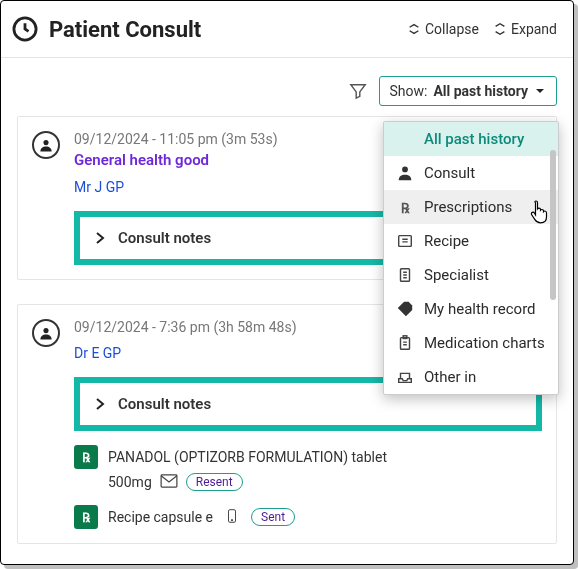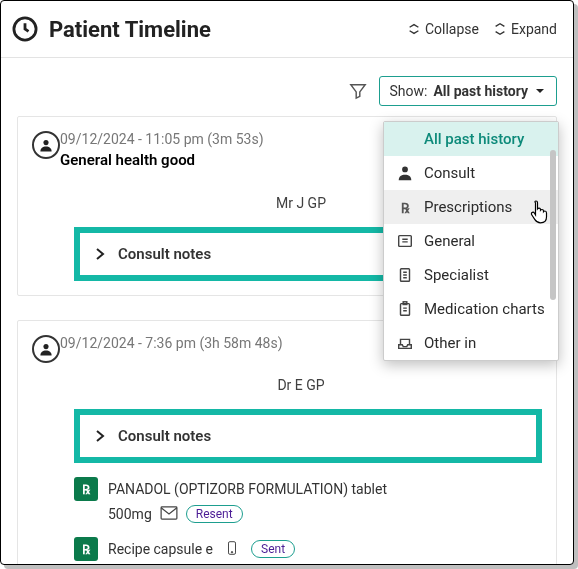--- a/index.html
+++ b/index.html
@@ -54,31 +54,31 @@
     display: inline-flex; align-items: center; gap: 6px;
     cursor: pointer; color: #333;
   }
   .show-pill b { font-weight: 700; }
   .entries { padding: 0 16px; }
   .entry {
     border: 1px solid #e5e5e5; border-radius: 2px;
     padding: 14px 14px 14px 14px; margin-bottom: 24px;
     background: #fff;
   }
-  .entry-head { display: flex; gap: 0; }
+  .entry-head { display: flex; gap: 14px; }
   .avatar {
     width: 28px; height: 28px; border: 2px solid #333; border-radius: 50%;
     display: inline-flex; align-items: center; justify-content: center;
     flex: 0 0 28px;
   }
   .avatar svg { width: 16px; height: 16px; }
   .entry-meta { flex: 1; min-width: 0; }
   .when { font-size: 14px; color: #777; }
-  .subject { font-size: 15px; font-weight: 600; margin-top: 4px; color: #000000; }
-  .who { font-size: 14px; color: #404040; margin-top: 26px; text-align: center; }
+  .subject { font-size: 15px; font-weight: 600; margin-top: 4px; color: #6d28d9; }
+  .who { font-size: 14px; color: #1d4ed8; margin-top: 10px; }
   .notes-bar {
     margin: 16px 0 0 42px; border: 6px solid #14b8a6;
     padding: 12px 14px; display: flex; align-items: center; gap: 12px;
     cursor: pointer; font-size: 15px; font-weight: 600;
   }
   .rx-line {
     display: flex; align-items: center; gap: 10px;
     margin: 14px 0 0 42px; font-size: 14px;
   }
   .rx-badge {
@@ -114,21 +114,21 @@
 <body>
 
 <div class="frame">
   <div class="header">
     <span class="clock-icon">
       <svg viewBox="0 0 24 24" fill="none" stroke="#222" stroke-width="2.4">
           <circle cx="12" cy="12" r="9.5"></circle>
           <path d="M12 7v5l3 2"></path>
         </svg>
     </span>
-    <h1>Patient Timeline</h1>
+    <h1>Patient Consult</h1>
     <span class="ctrl">
       <svg viewBox="0 0 16 16" stroke="#333" stroke-width="1.6" fill="none">
           <path d="M3 6l5 -3 5 3"></path>
           <path d="M3 10l5 3 5 -3"></path>
         </svg>
       <span>Collapse</span>
     </span>
     <span class="ctrl">
       <svg viewBox="0 0 16 16" stroke="#333" stroke-width="1.6" fill="none">
           <path d="M3 5l5 -3 5 3"></path>
@@ -241,30 +241,38 @@
         </span>
         <span>Prescriptions</span>
       </div>
       <div class="dd-item">
         <span class="dd-icon">
           <svg viewBox="0 0 20 20" width="18" height="18" fill="none" stroke="#444" stroke-width="1.6">
             <rect x="3" y="4" width="14" height="12" rx="1"></rect>
             <path d="M7 8h6M7 11h6"></path>
           </svg>
         </span>
-        <span>General</span>
+        <span>Recipe</span>
       </div>
       <div class="dd-item">
         <span class="dd-icon">
           <svg viewBox="0 0 20 20" width="18" height="18" fill="none" stroke="#444" stroke-width="1.6">
             <rect x="5" y="3" width="10" height="14" rx="1"></rect>
             <path d="M8 7h4M8 10h4M8 13h4"></path>
           </svg>
         </span>
         <span>Specialist</span>
+      </div>
+      <div class="dd-item">
+        <span class="dd-icon">
+          <svg viewBox="0 0 20 20" width="18" height="18" fill="#333">
+            <path d="M2 9l7-7h5l4 4v5l-7 7-9-9z"></path>
+          </svg>
+        </span>
+        <span>My health record</span>
       </div>
       <div class="dd-item">
         <span class="dd-icon">
           <svg viewBox="0 0 20 20" width="18" height="18" fill="none" stroke="#444" stroke-width="1.6">
             <rect x="5" y="4" width="10" height="13" rx="1"></rect>
             <rect x="8" y="2" width="4" height="3"></rect>
             <path d="M8 9h4M8 12h4"></path>
           </svg>
         </span>
         <span>Medication charts</span>

